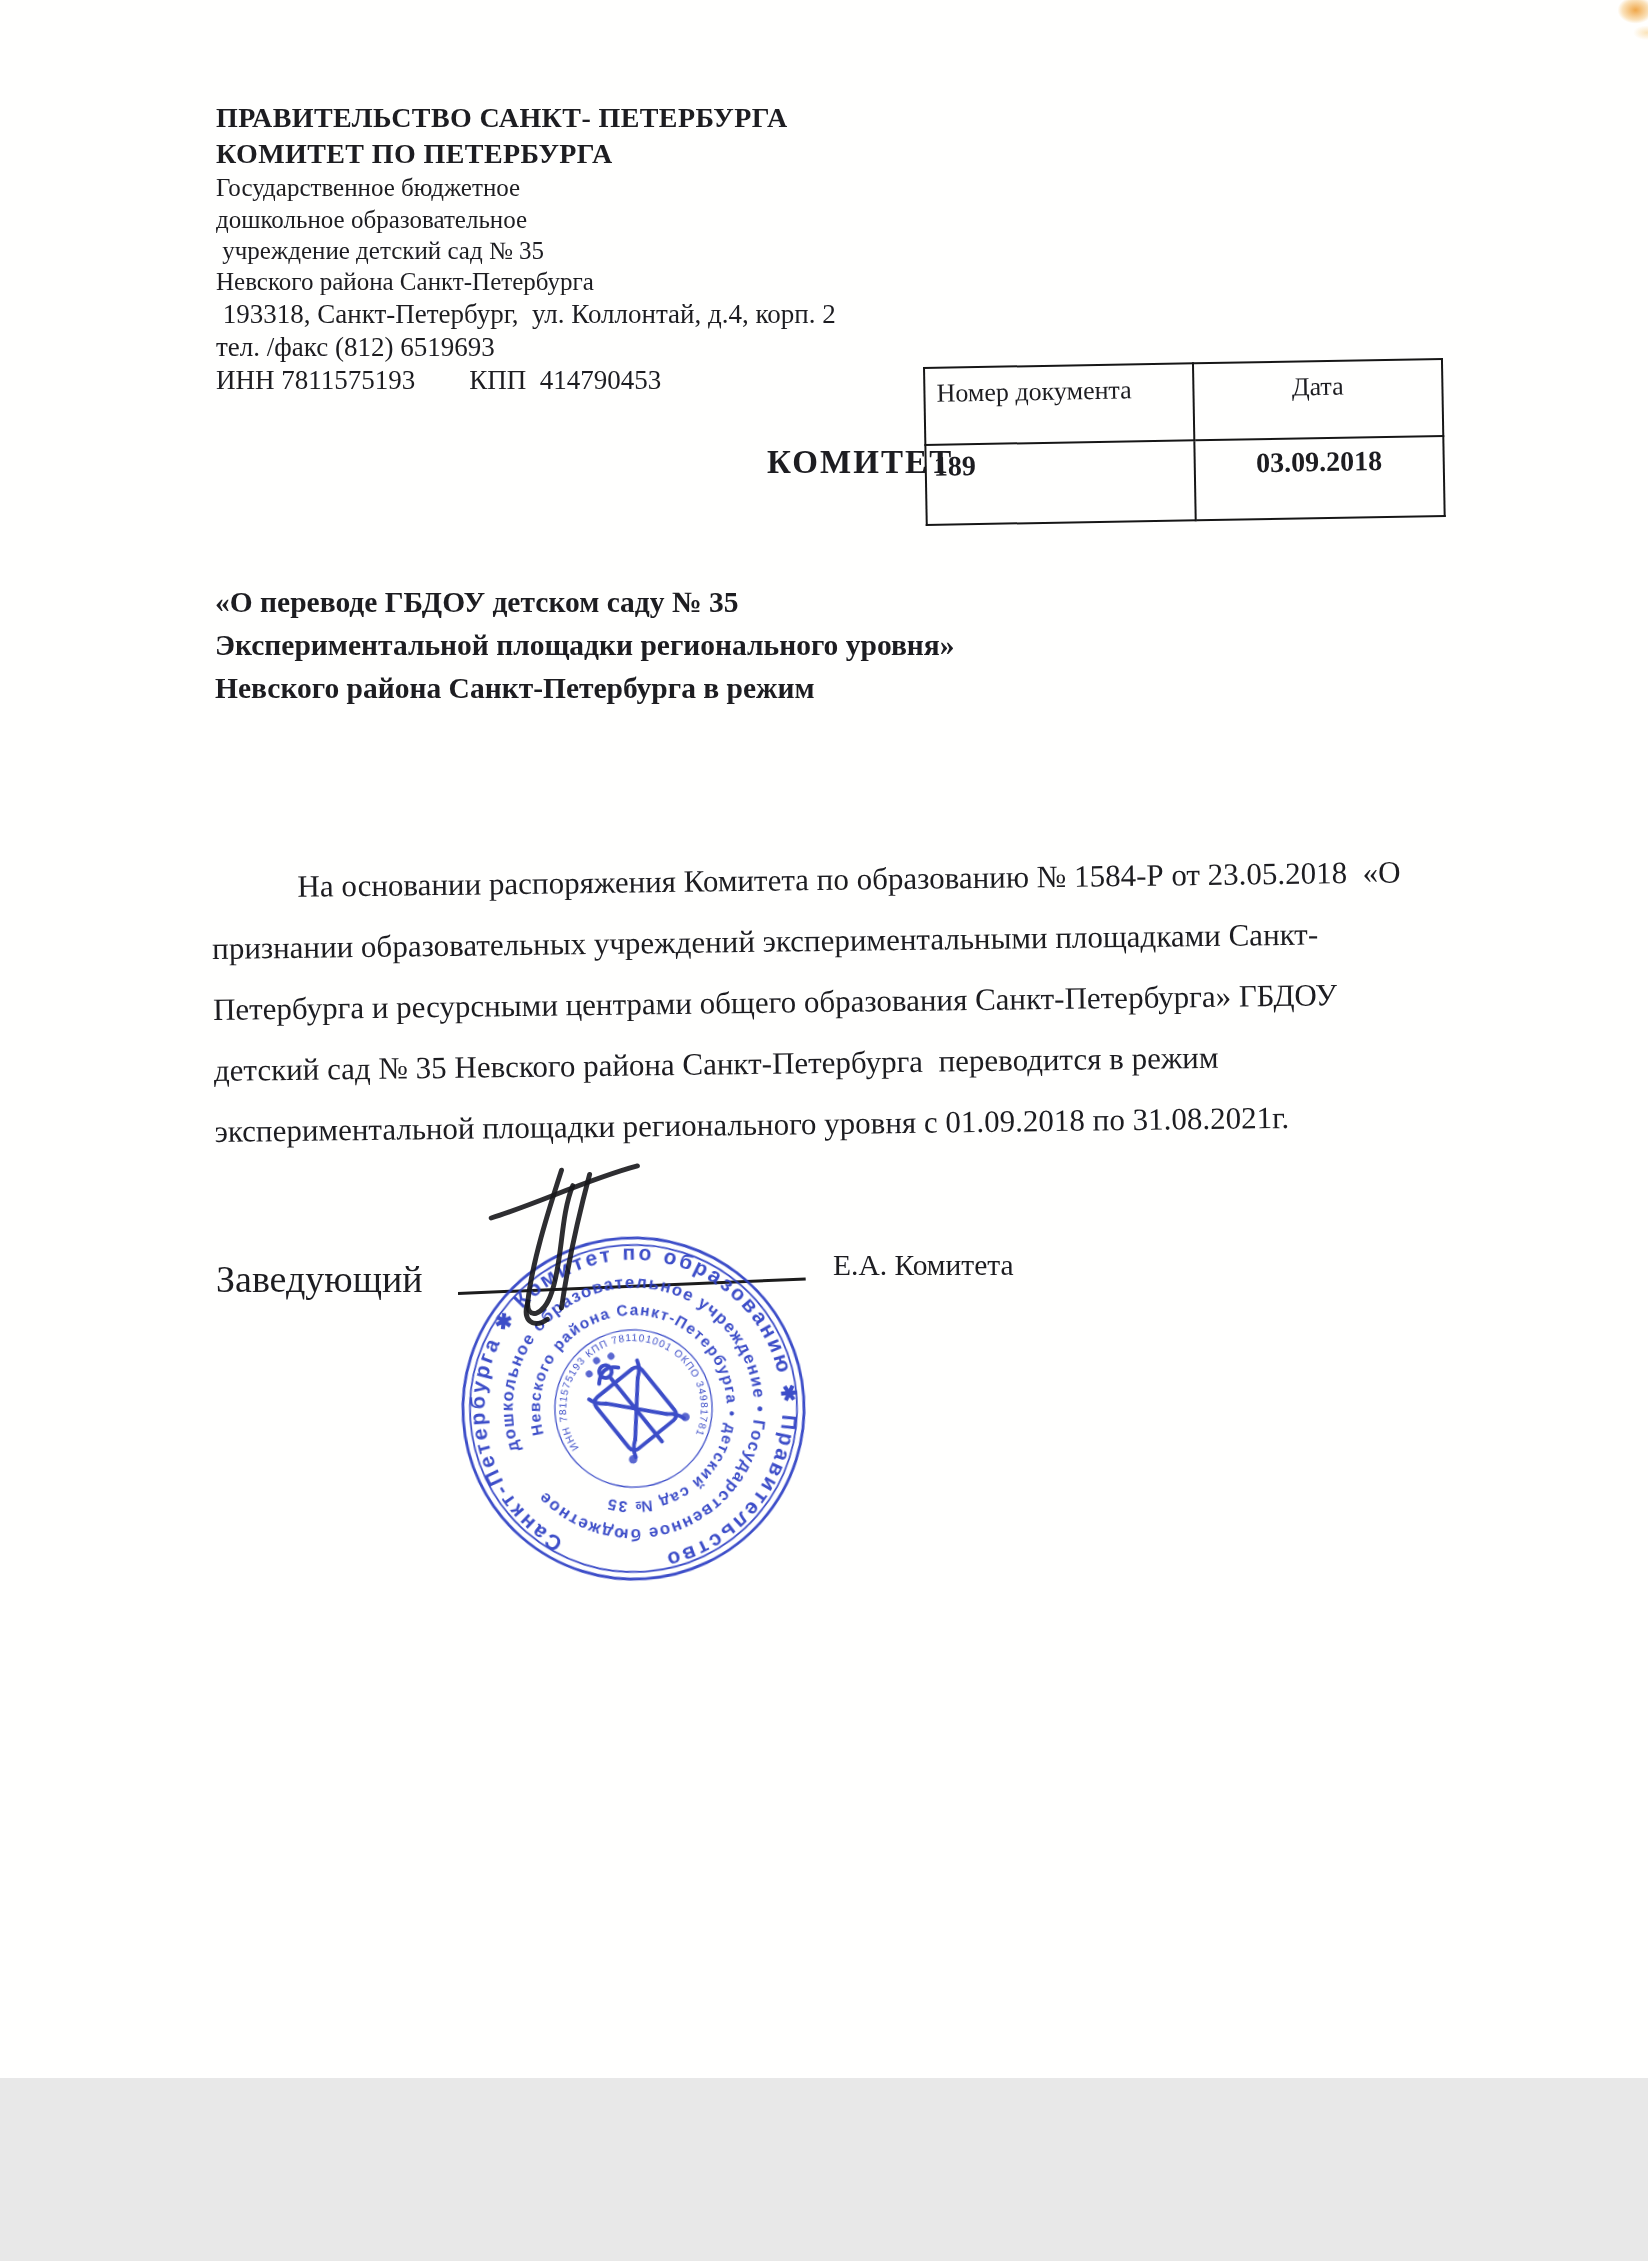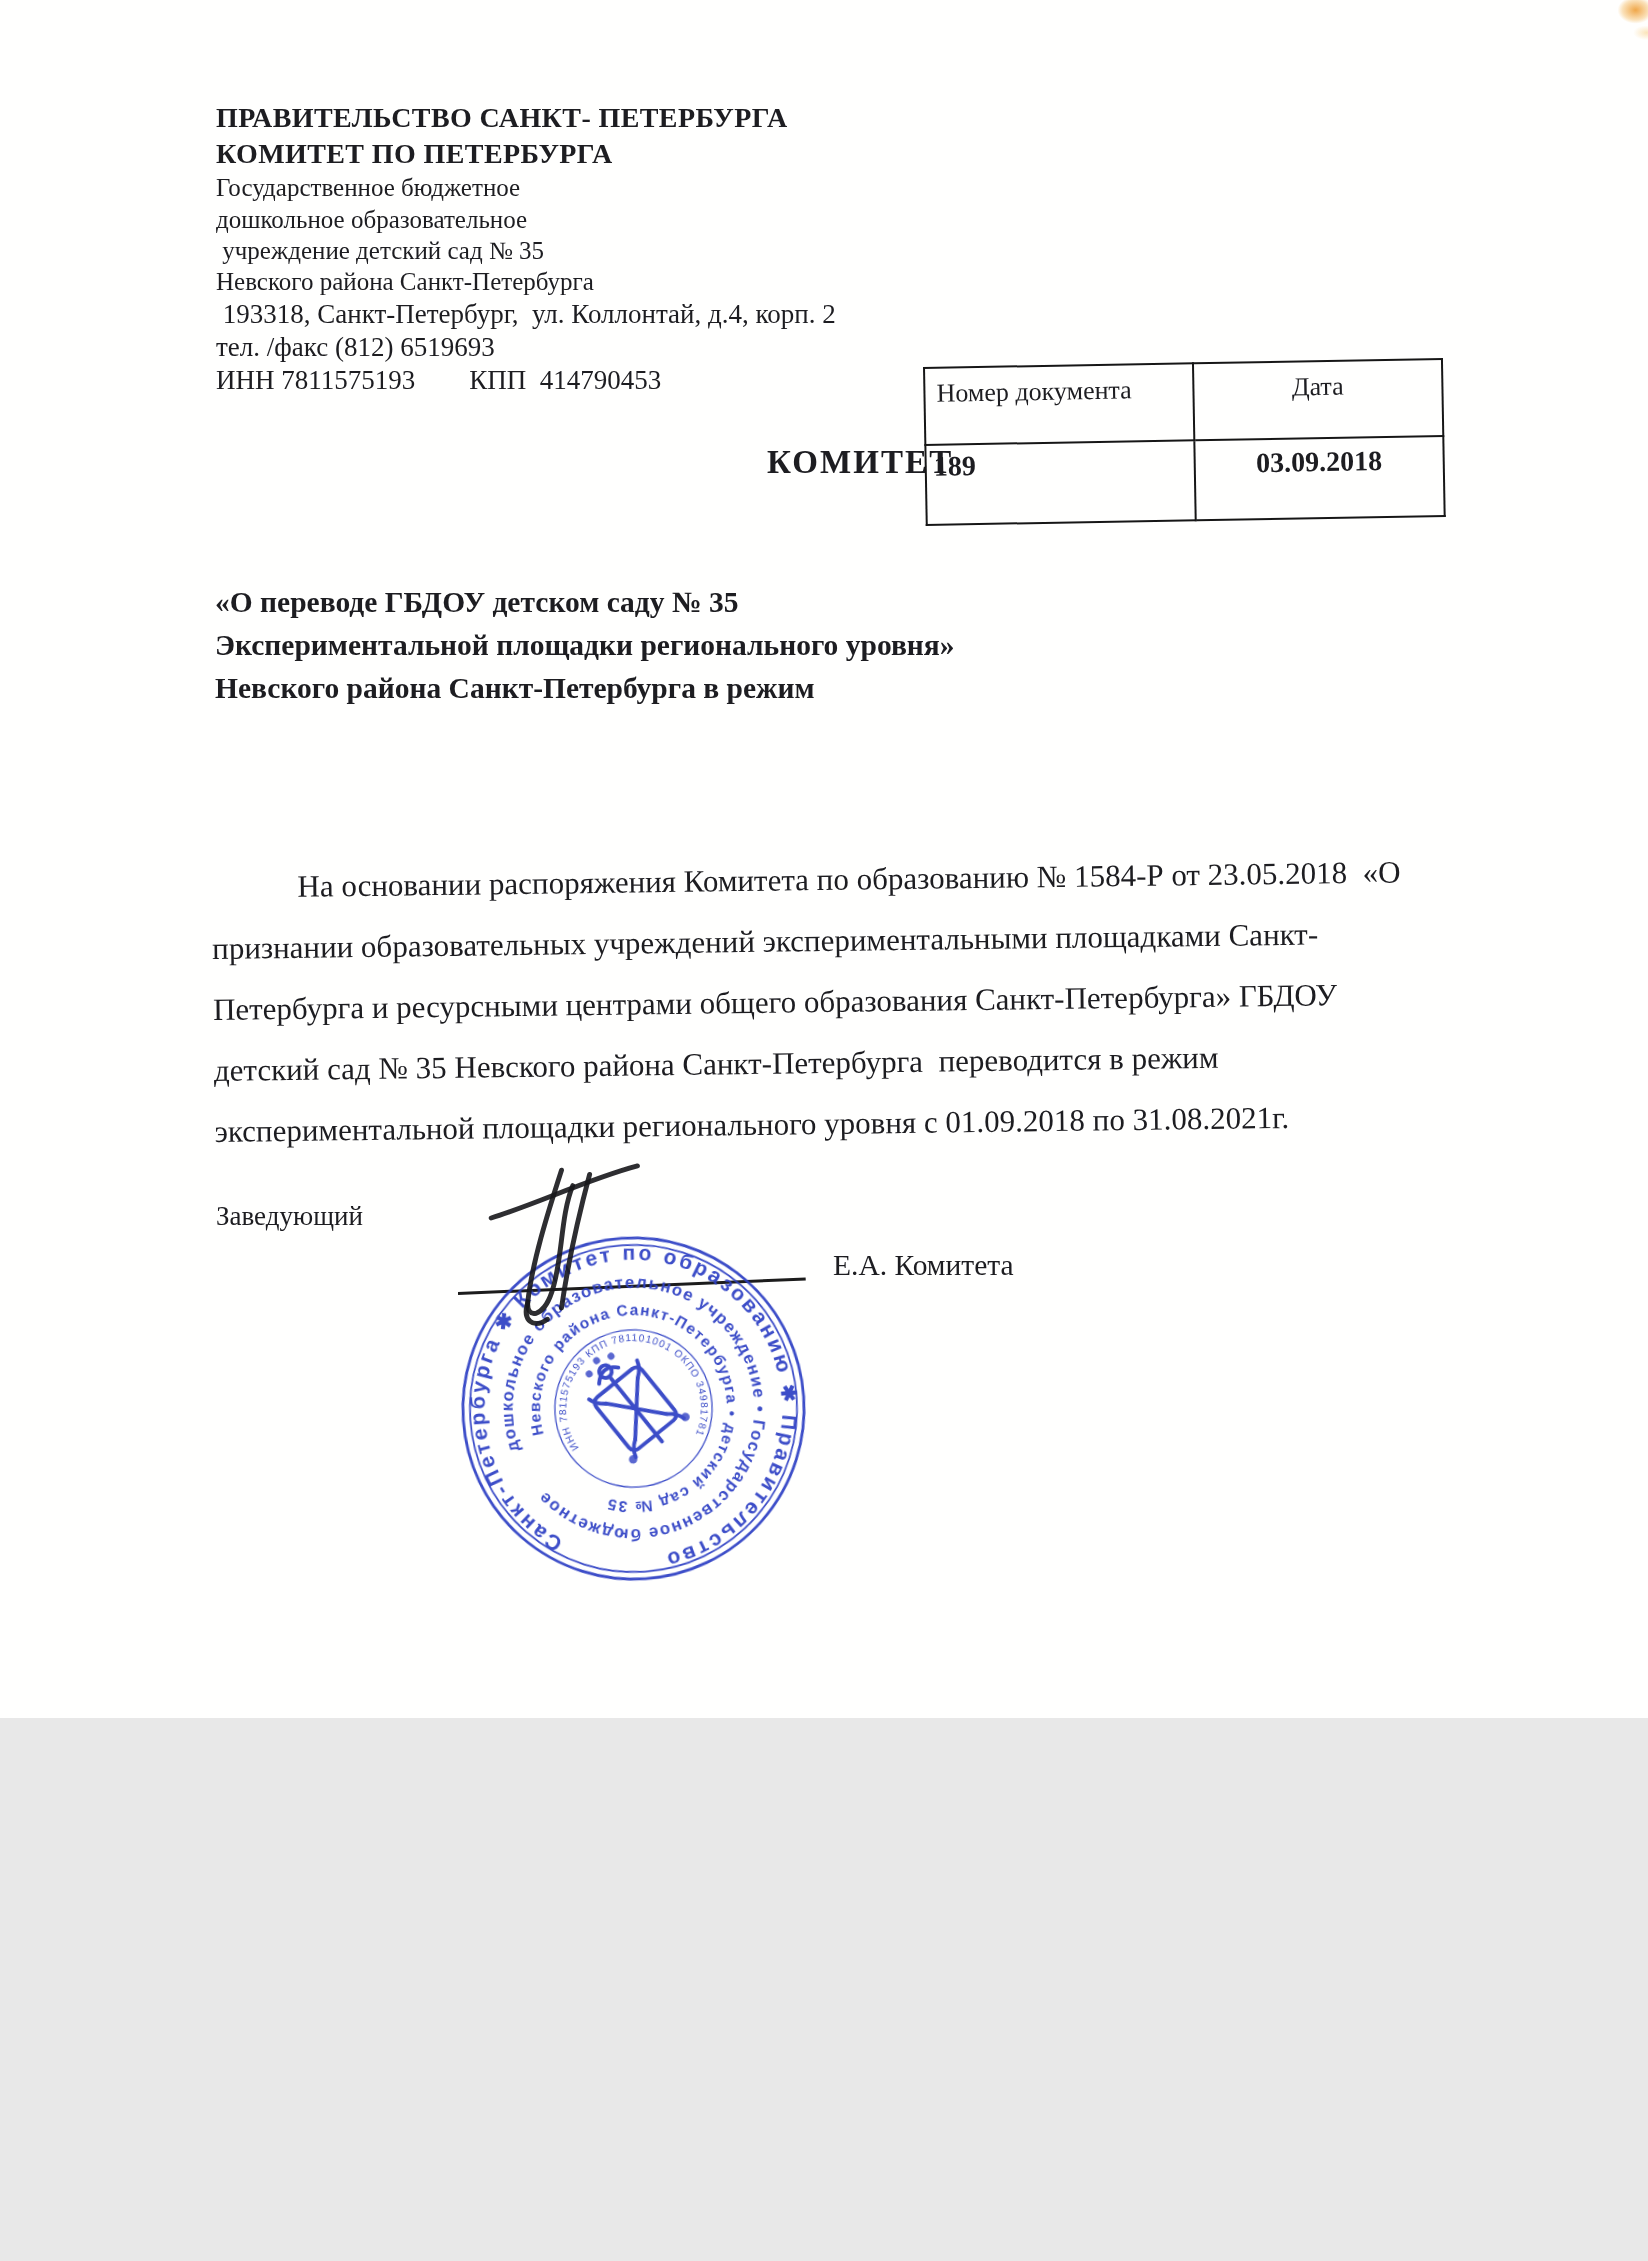--- a/index.html
+++ b/index.html
@@ -1,18 +1,18 @@
 <!DOCTYPE html>
 <html style="font-size:11.2px"><head>
 <meta charset="utf-8">
 <style>
   html,body{margin:0;padding:0;background:#e8e8e8;}
   .page{
     position:relative;
-    width:1649px;height:1718px;
+    width:1649px;height:2078px;
     background:#fffffe;
     overflow:hidden;
     font-family:"Liberation Serif", serif;
     color:#1d1d21;
   }
   .abs{position:absolute;}
   .pre{white-space:pre;}
 
   
   .letterhead{left:216px;top:104px;line-height:1;}
@@ -44,21 +44,21 @@
 
   
   .body-par{
     left:211px;top:857px;width:1306px;
     font-size:31px;line-height:61px;
     transform:rotate(-0.75deg);transform-origin:0 0;
   }
   .body-par .indent{text-indent:86px;}
 
   
-  .sig-title{left:216px;top:1201px;font-size:27px;font-family:Liberation Serif, serif;}
+  .sig-title{left:216px;top:1257px;font-size:38px;font-family:Liberation Serif, serif;}
   .sig-name{left:833px;top:1249px;font-size:29.5px;}
   .sig-line{
     left:458px;top:1292px;width:348px;height:2.8px;background:#1c1c1c;
     transform:rotate(-2.4deg);transform-origin:0 50%;
   }
 
   
   .ink-svg{left:449px;top:1149px;width:225px;height:183px;z-index:6;}
   .ink-svg path{fill:none;stroke:#17171b;stroke-width:7;stroke-linecap:round;opacity:.9;}
 

